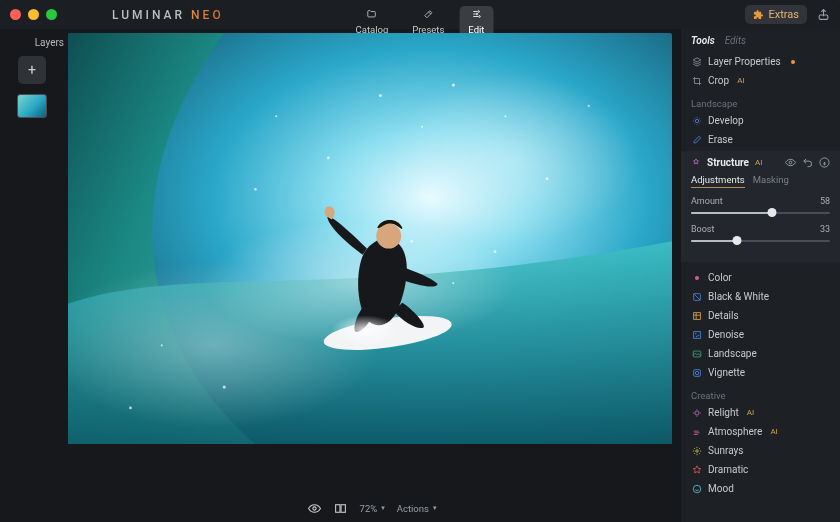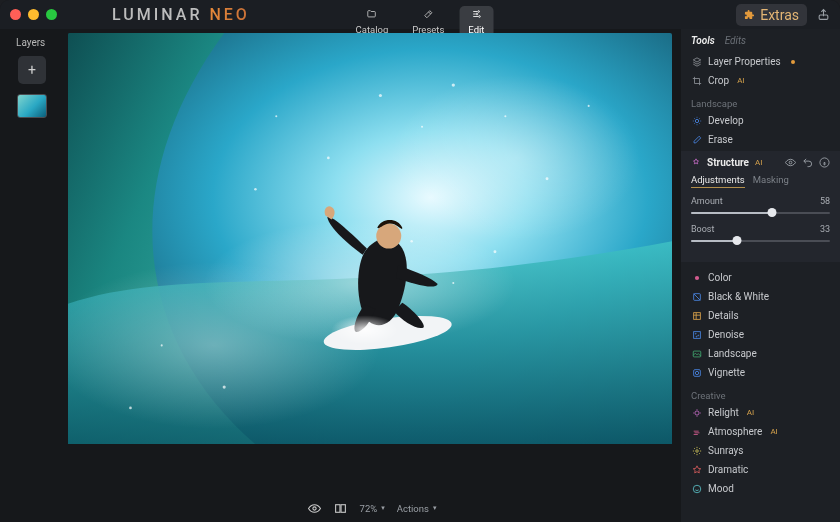--- a/index.html
+++ b/index.html
@@ -4,35 +4,35 @@
 <style>
   * { margin: 0; padding: 0; box-sizing: border-box; font-family: -apple-system, BlinkMacSystemFont, "Segoe UI", Roboto, sans-serif; }
   html, body { width: 840px; height: 522px; background: #1c1e22; color: #ccc; overflow: hidden; }
   .window { width: 840px; height: 522px; background: #16181b; border-radius: 9px; display: flex; flex-direction: column; }
 
   
   .titlebar { height: 29px; display: flex; align-items: center; padding: 0 10px; background: #1b1e23; border-top-left-radius: 9px; border-top-right-radius: 9px; }
   .traffic-lights { display: flex; gap: 7px; margin-right: 10px; }
   .tlight { width: 11px; height: 11px; border-radius: 50%; }
   .red { background: #ff5f57; } .yellow { background: #febc2e; } .green { background: #28c840; }
-  .app-title { font-size: 16px; letter-spacing: 3px; font-weight: 500; padding-left: 45px; }
+  .app-title { font-size: 12px; letter-spacing: 3px; font-weight: 500; padding-left: 45px; }
   .app-title .brand-a { color: #bdbdbd; }
   .app-title .brand-b { background: linear-gradient(90deg,#e88a3a,#c76f37); -webkit-background-clip: text; background-clip: text; color: transparent; }
   .top-center { position: absolute; left: 50%; top: 6px; transform: translateX(-50%); display: flex; gap: 6px; align-items: center; }
   .top-tab { display: flex; align-items: center; gap: 5px; font-size: 9.5px; color: #c9c9c9; padding: 3px 9px; border-radius: 5px; cursor: pointer; flex-direction: column; }
   .top-tab.active { background: #3a3d42; color: #fff; }
   .top-tab .mini { width: 10px; height: 10px; display: inline-flex; align-items: center; justify-content: center; font-size: 9px; }
   .top-right { margin-left: auto; display: flex; align-items: center; gap: 10px; }
-  .extras { display: flex; align-items: center; gap: 5px; font-size: 14px; padding: 3px 8px; border-radius: 5px; background: #32343a; color: #e3b574; cursor: pointer; }
+  .extras { display: flex; align-items: center; gap: 5px; font-size: 11px; padding: 3px 8px; border-radius: 5px; background: #32343a; color: #e3b574; cursor: pointer; }
   .share { color: #9aa0a6; font-size: 12px; cursor: pointer; }
 
   
   .body { flex: 1; display: flex; min-height: 0; }
   .left { width: 64px; background: #16181b; padding: 8px 0 0 0; text-align: center; }
-  .left .label { font-size: 10px; color: #b8b8b8; margin: 0 0 8px 0; text-align: left; padding-left: 16px; }
+  .left .label { font-size: 10px; color: #b8b8b8; margin: 0 0 8px 0; text-align: right; padding-left: 16px; }
   .add-btn { width: 28px; height: 28px; margin: 0 auto 10px auto; border-radius: 5px; background: #2f3237; color: #cfcfcf; display: flex; align-items: center; justify-content: center; font-size: 14px; cursor: pointer; }
   .thumb { width: 30px; height: 24px; margin: 0 auto; border-radius: 3px; background: linear-gradient(135deg,#7fd4ce 0%,#2aa8c4 55%,#0b5f7b 100%); border: 1px solid #4a4d52; cursor: pointer; }
 
   .center { flex: 1; display: flex; flex-direction: column; background: #16181b; }
   .canvas-wrap { flex: 1; padding: 4px 8px 0 4px; }
   .canvas { width: 100%; height: 100%; border-radius: 2px; overflow: hidden; position: relative; cursor: pointer; }
   .wave { position: absolute; inset: 0; }
   .bottom-bar { height: 28px; display: flex; align-items: center; justify-content: center; gap: 12px; color: #9a9fa5; font-size: 9.5px; }
   .bb-ico { width: 14px; height: 14px; display: inline-flex; align-items: center; justify-content: center; color: #c9c9c9; cursor: pointer; }
   .bb-text { display: flex; align-items: center; gap: 4px; }

